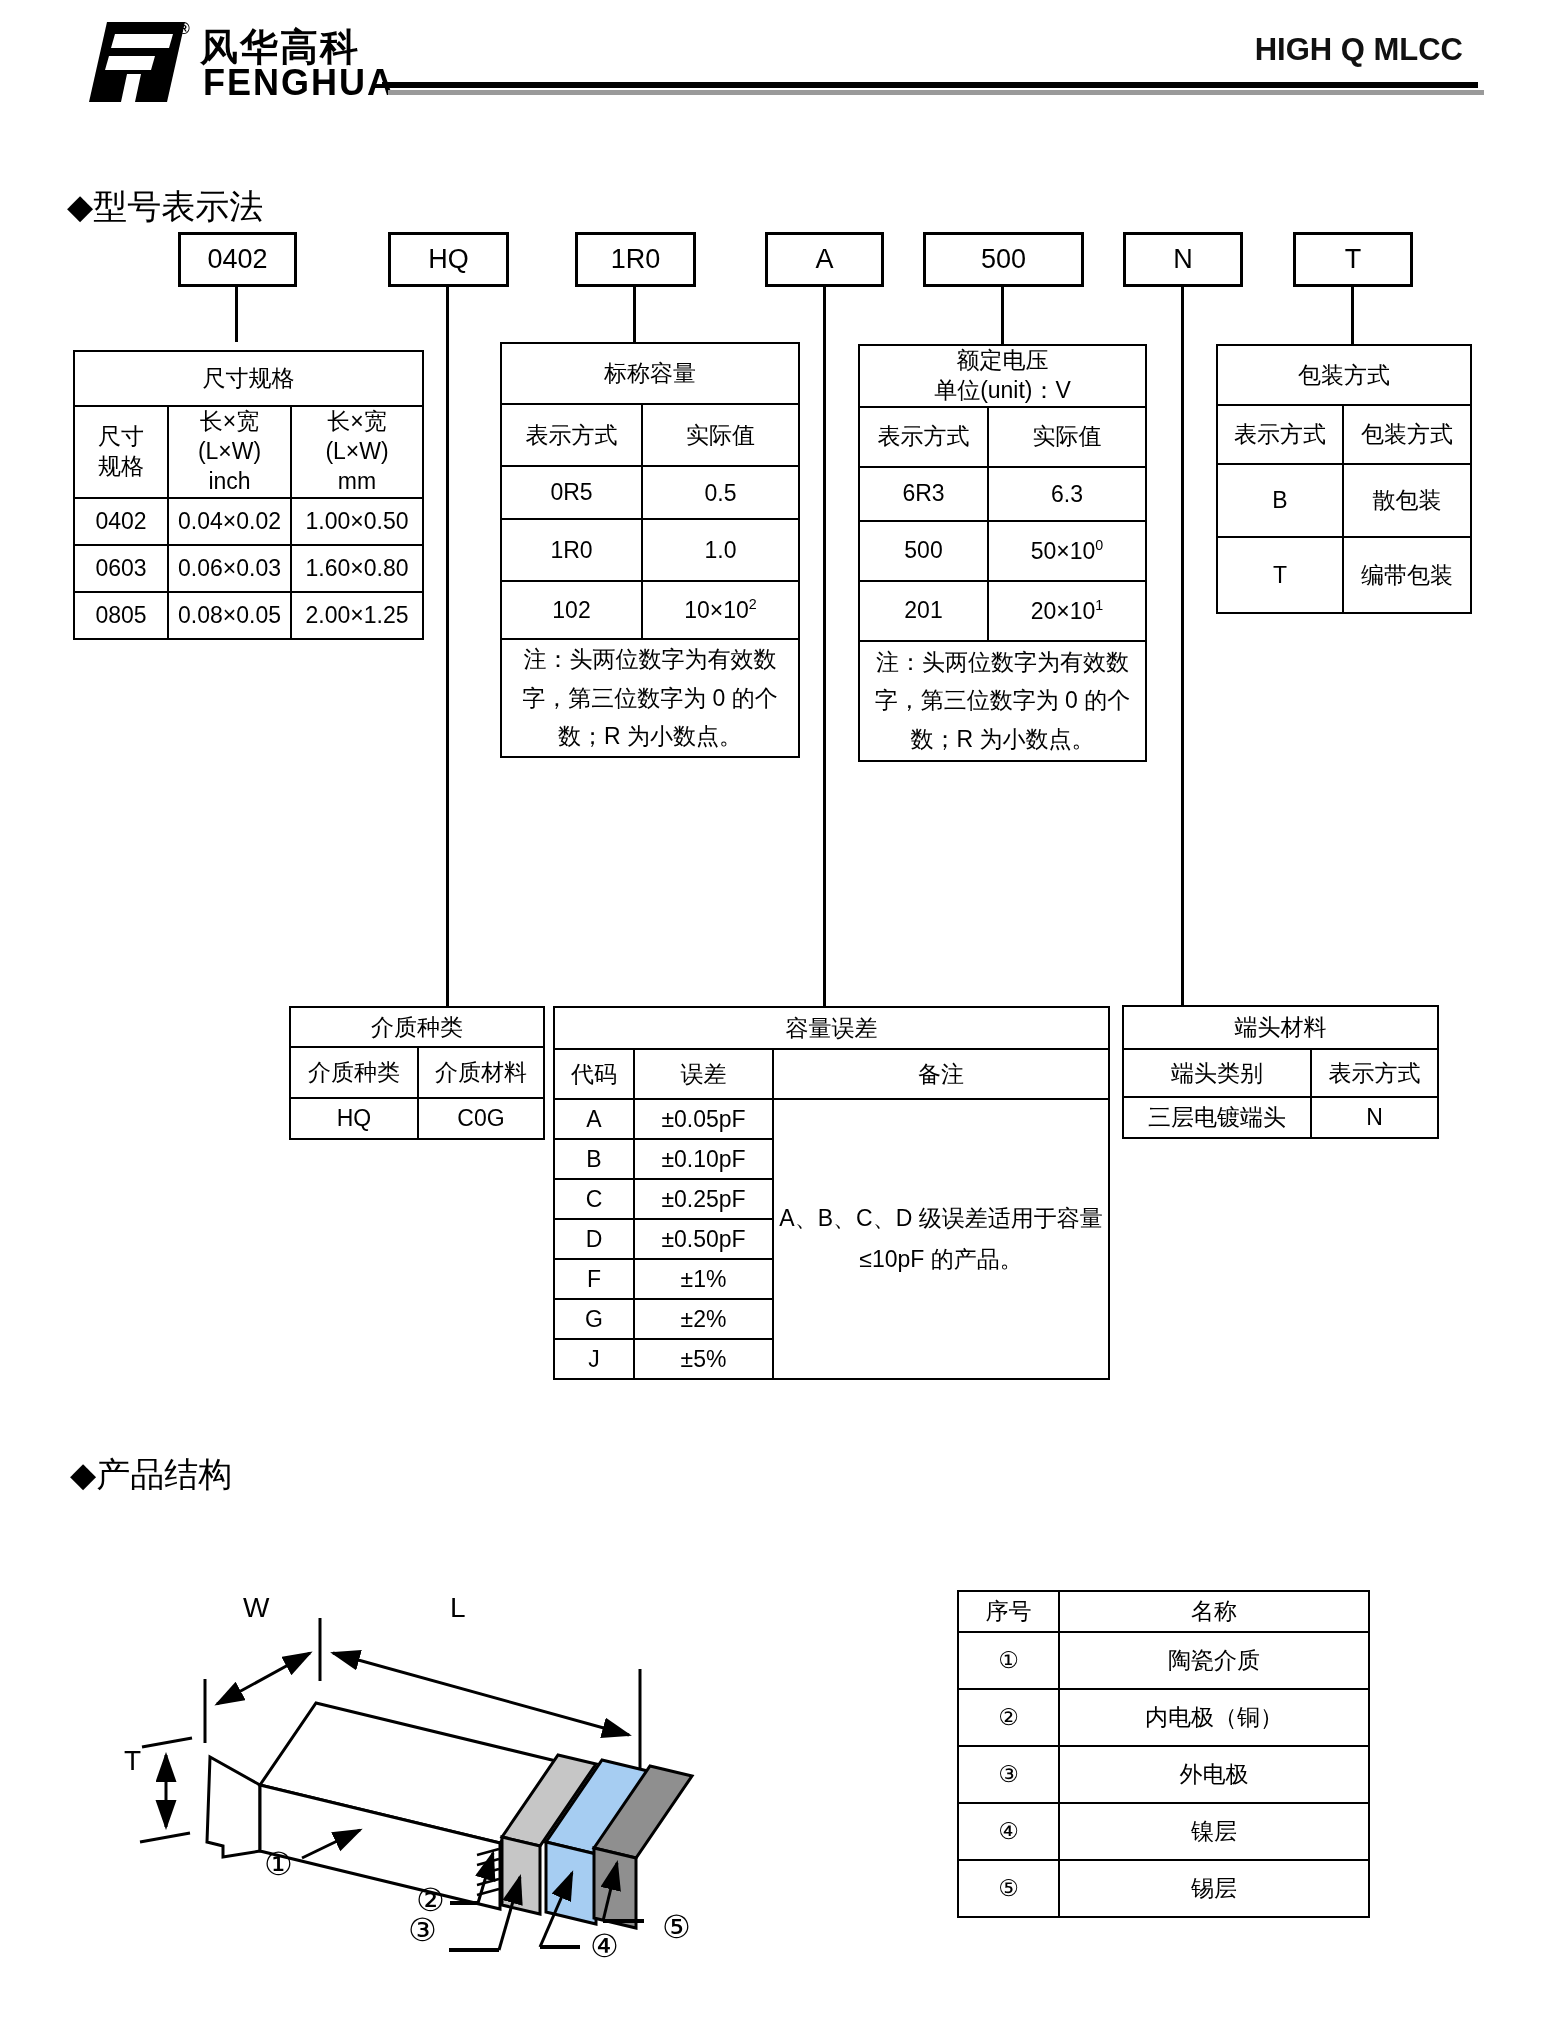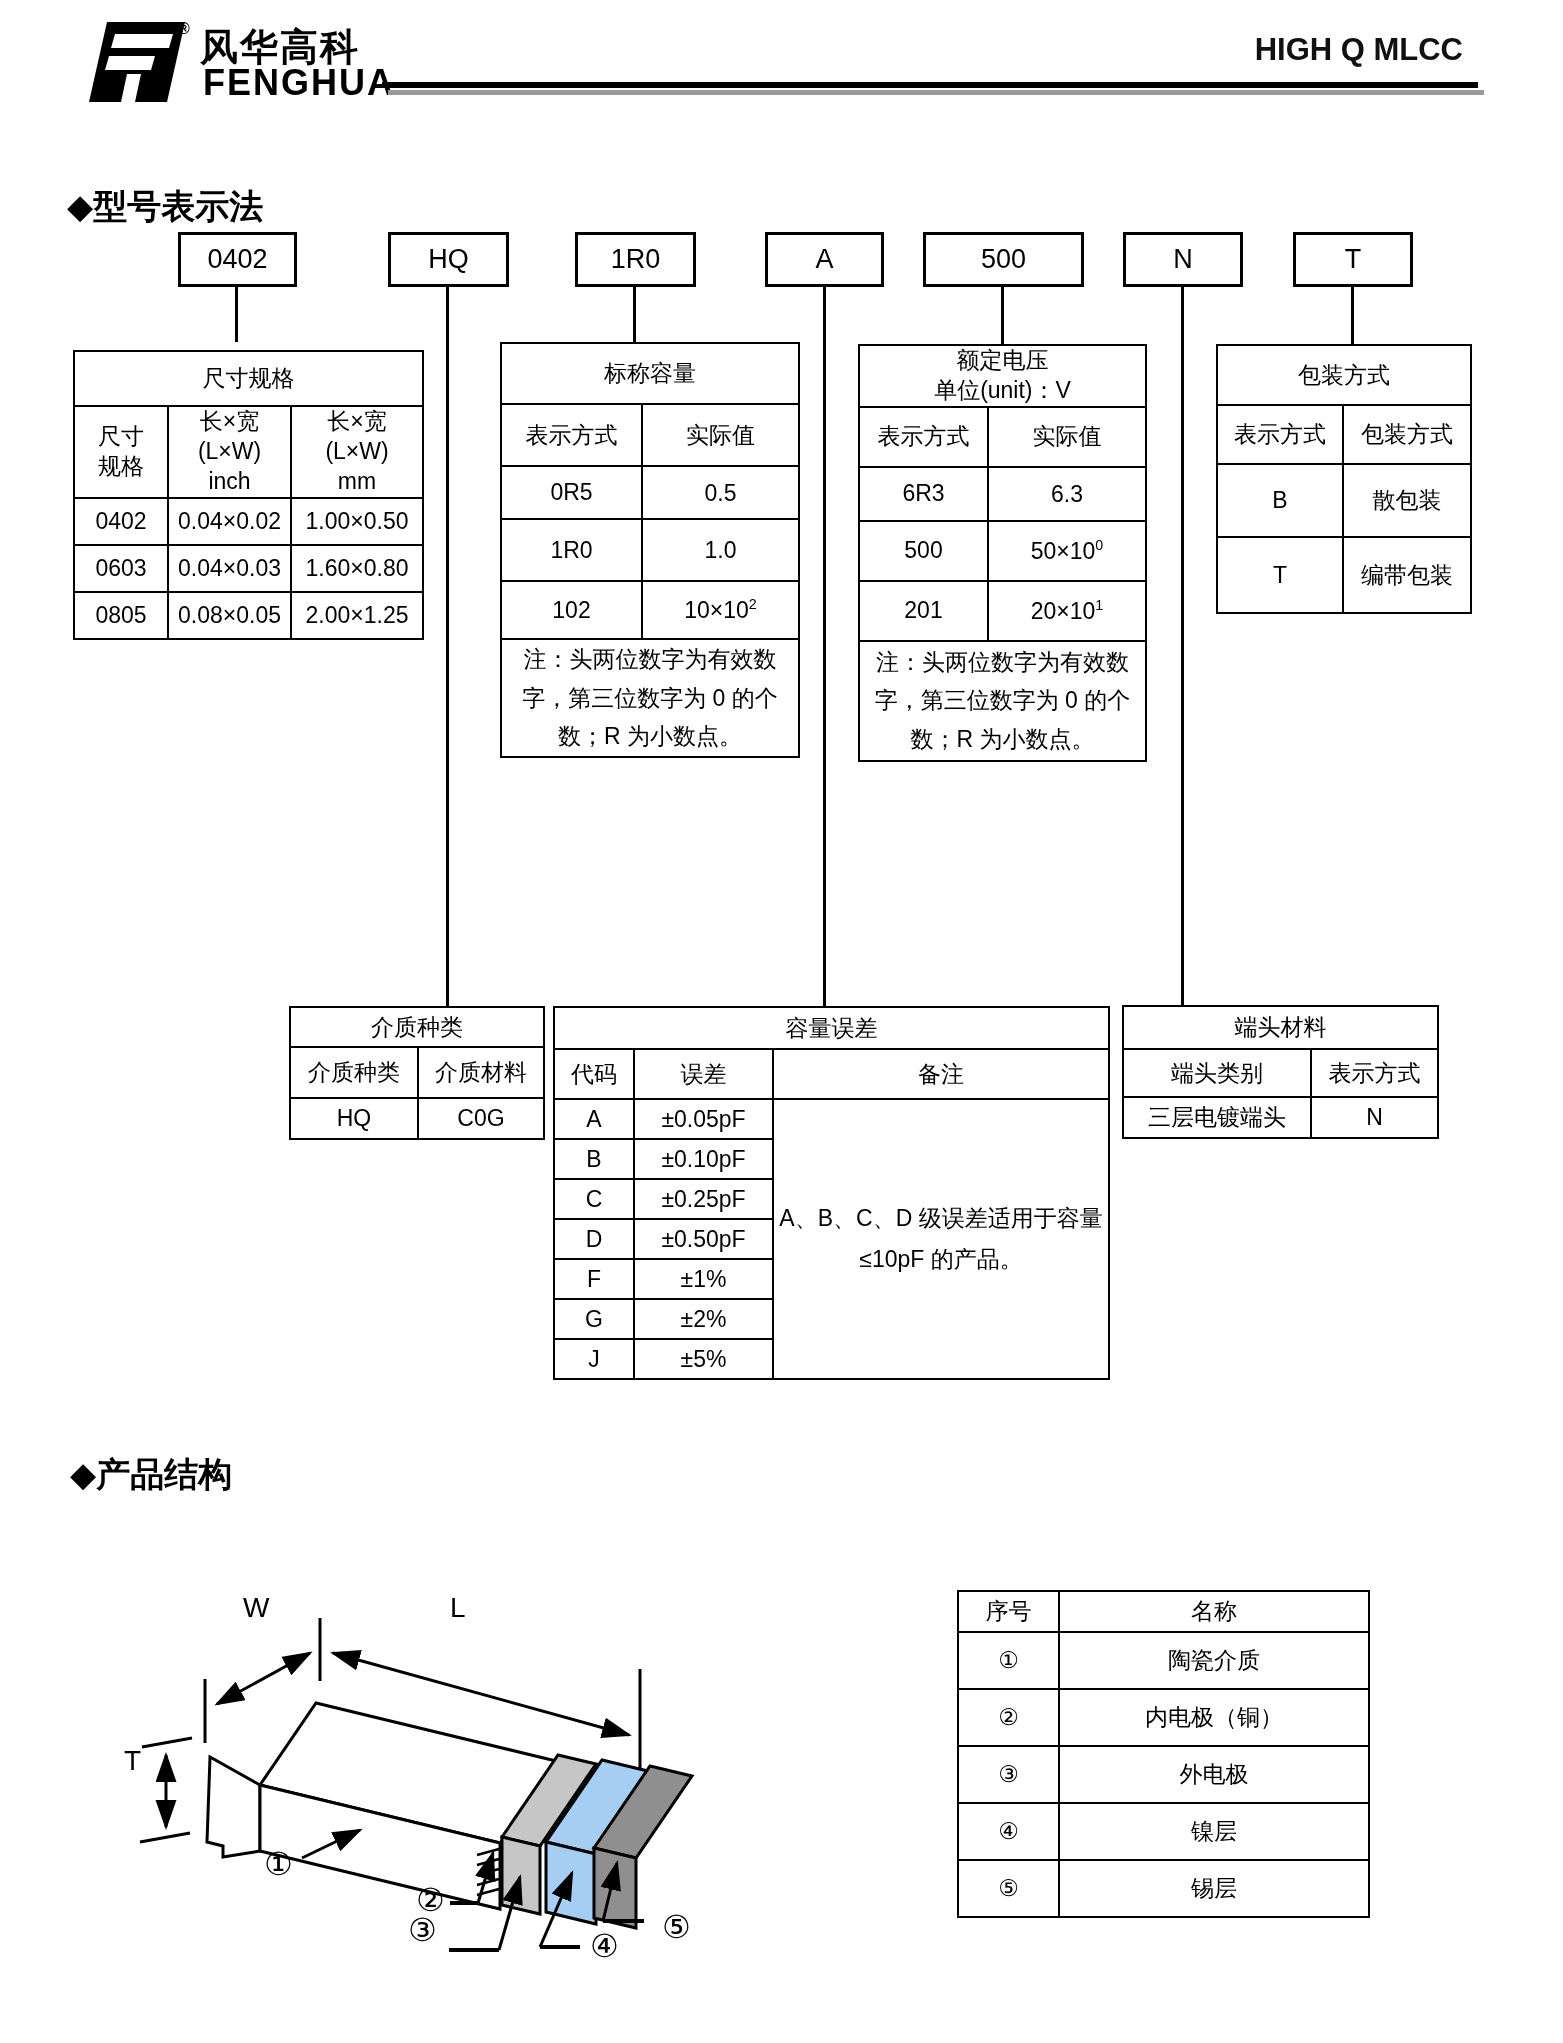--- a/index.html
+++ b/index.html
@@ -7,21 +7,21 @@
         font-family:"Liberation Sans","DejaVu Sans",sans-serif;color:#000;}
   
   #logo-mark{position:absolute;left:75px;top:20px;}
   #logo-cn{position:absolute;left:200px;top:22px;font-size:38px;font-weight:bold;letter-spacing:2px;}
   #logo-en{position:absolute;left:203px;top:62px;font-size:36px;font-weight:bold;letter-spacing:2px;}
   #reg-mark{position:absolute;left:178px;top:20px;font-size:16px;font-weight:bold;}
   #doc-title{position:absolute;right:100px;top:32px;font-size:31px;font-weight:bold;color:#111;}
   .rule-black{position:absolute;left:382px;top:82px;width:1096px;height:6px;background:#000;}
   .rule-gray{position:absolute;left:388px;top:90px;width:1096px;height:5px;background:#9a9a9a;}
   
-  .sec-title{position:absolute;font-size:34px;font-weight:bold;text-align:center;}
+  .sec-title{position:absolute;font-size:34px;font-weight:normal;text-align:center;}
   
   .code-box{position:absolute;top:232px;height:55px;border:3px solid #000;box-sizing:border-box;
             display:flex;align-items:center;justify-content:center;font-size:27px;background:#fff;}
   .vline{position:absolute;width:3px;background:#000;}
   
   table.dt{position:absolute;border-collapse:collapse;table-layout:fixed;background:#fff;}
   table.dt td{border:2.5px solid #000;text-align:center;vertical-align:middle;
               font-size:23px;padding:0;overflow:hidden;}
   td.multiline{white-space:pre-line;line-height:1.3;}
   td.note{white-space:pre-line;text-align:left;padding:6px 10px;line-height:1.68;vertical-align:top;}
@@ -88,21 +88,21 @@
 (L×W)
 mm</td>
     </tr>
     <tr style="height:47px;">
       <td>0402</td>
       <td>0.04×0.02</td>
       <td>1.00×0.50</td>
     </tr>
     <tr style="height:47px;">
       <td>0603</td>
-      <td>0.04×0.03</td>
+      <td>0.06×0.03</td>
       <td>1.60×0.80</td>
     </tr>
     <tr style="height:47px;">
       <td>0805</td>
       <td>0.08×0.05</td>
       <td>2.00×1.25</td>
     </tr>
   </tbody>
     </table>
 

